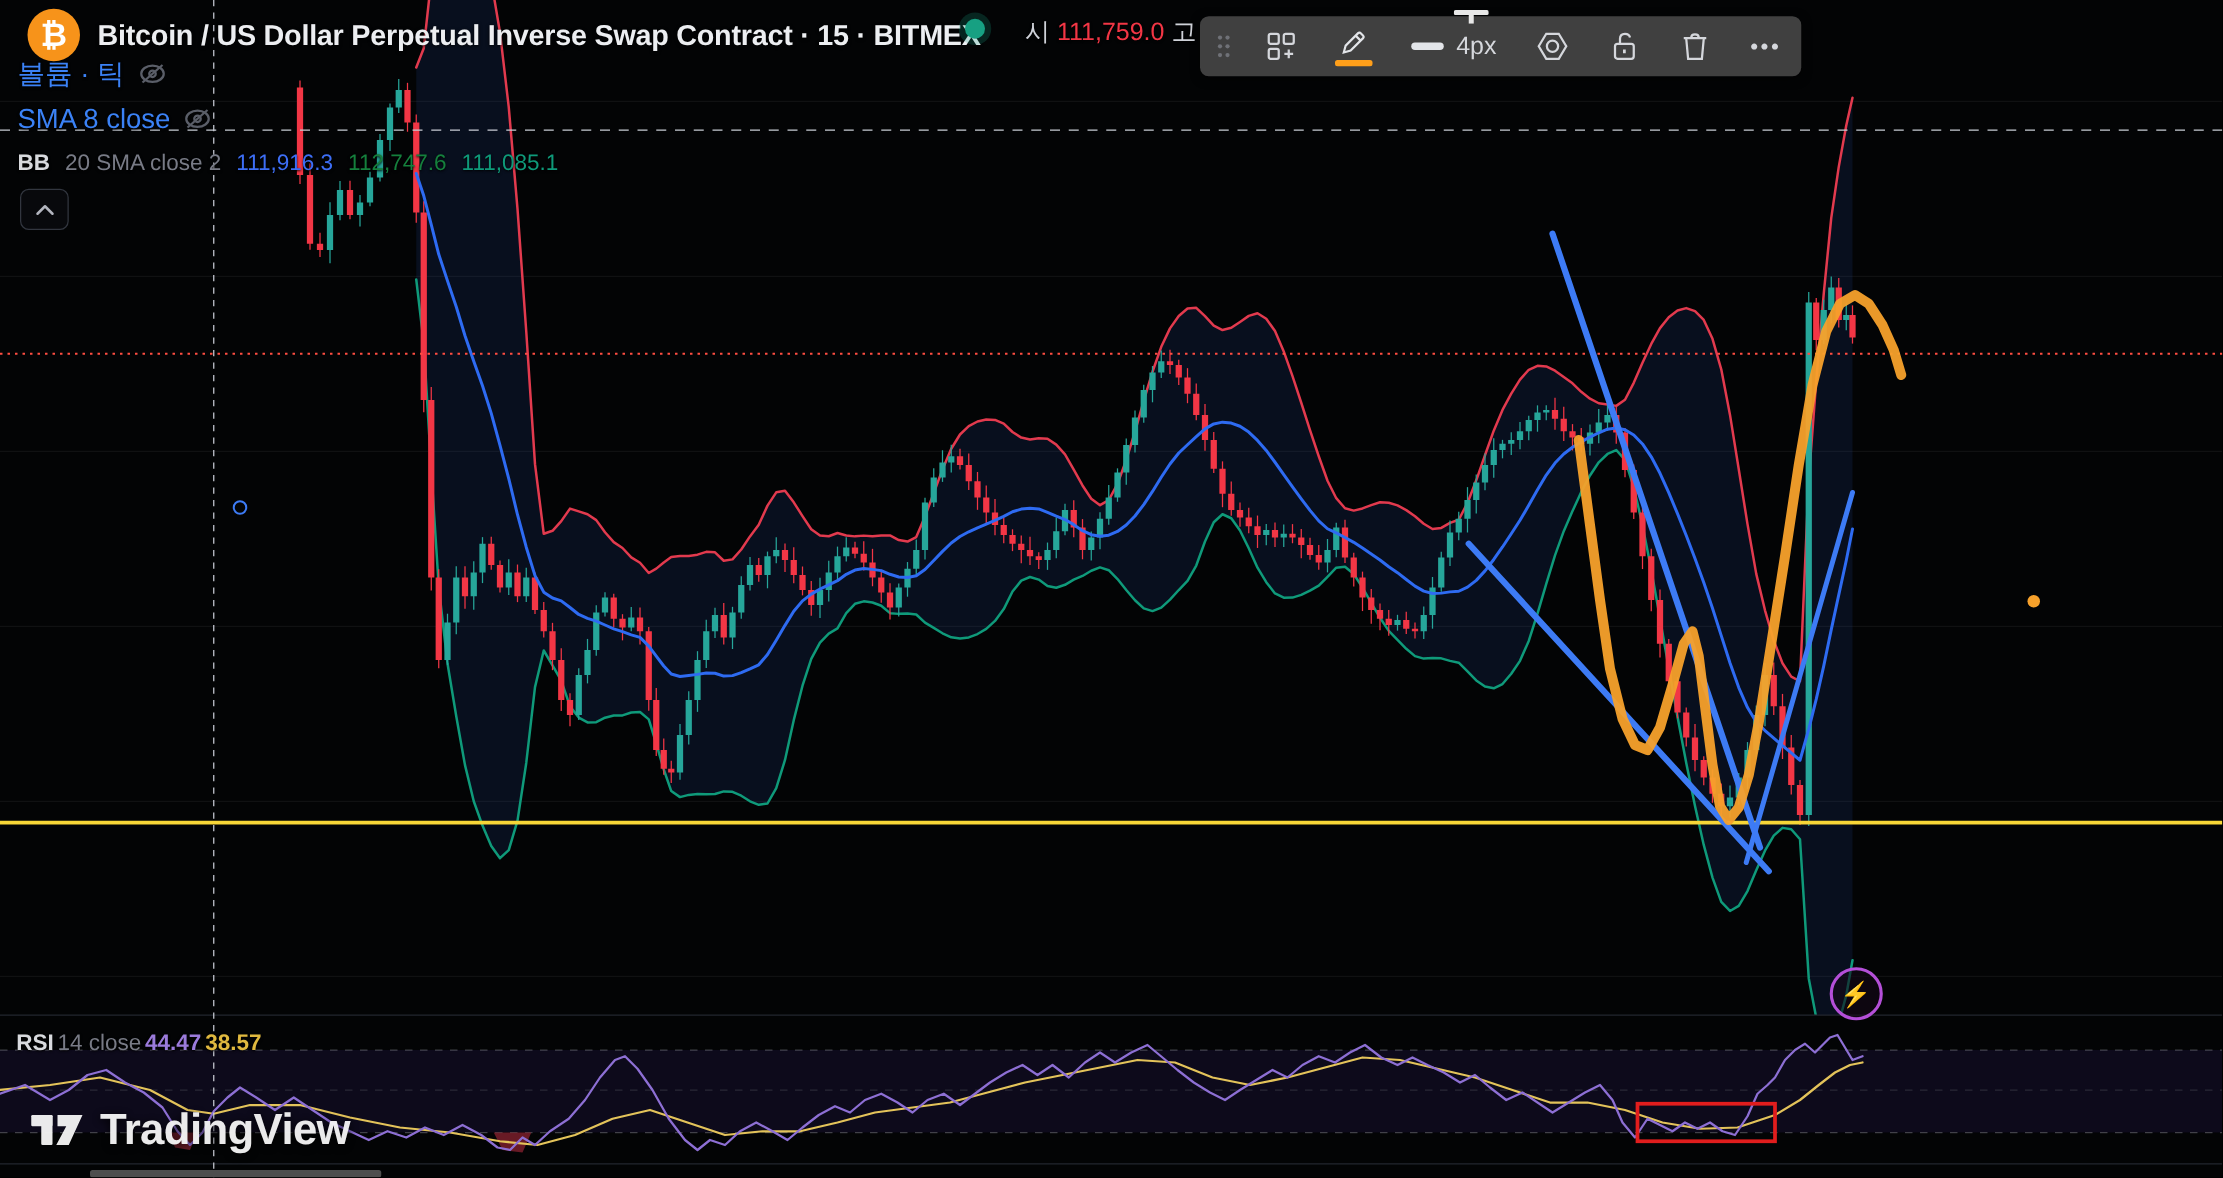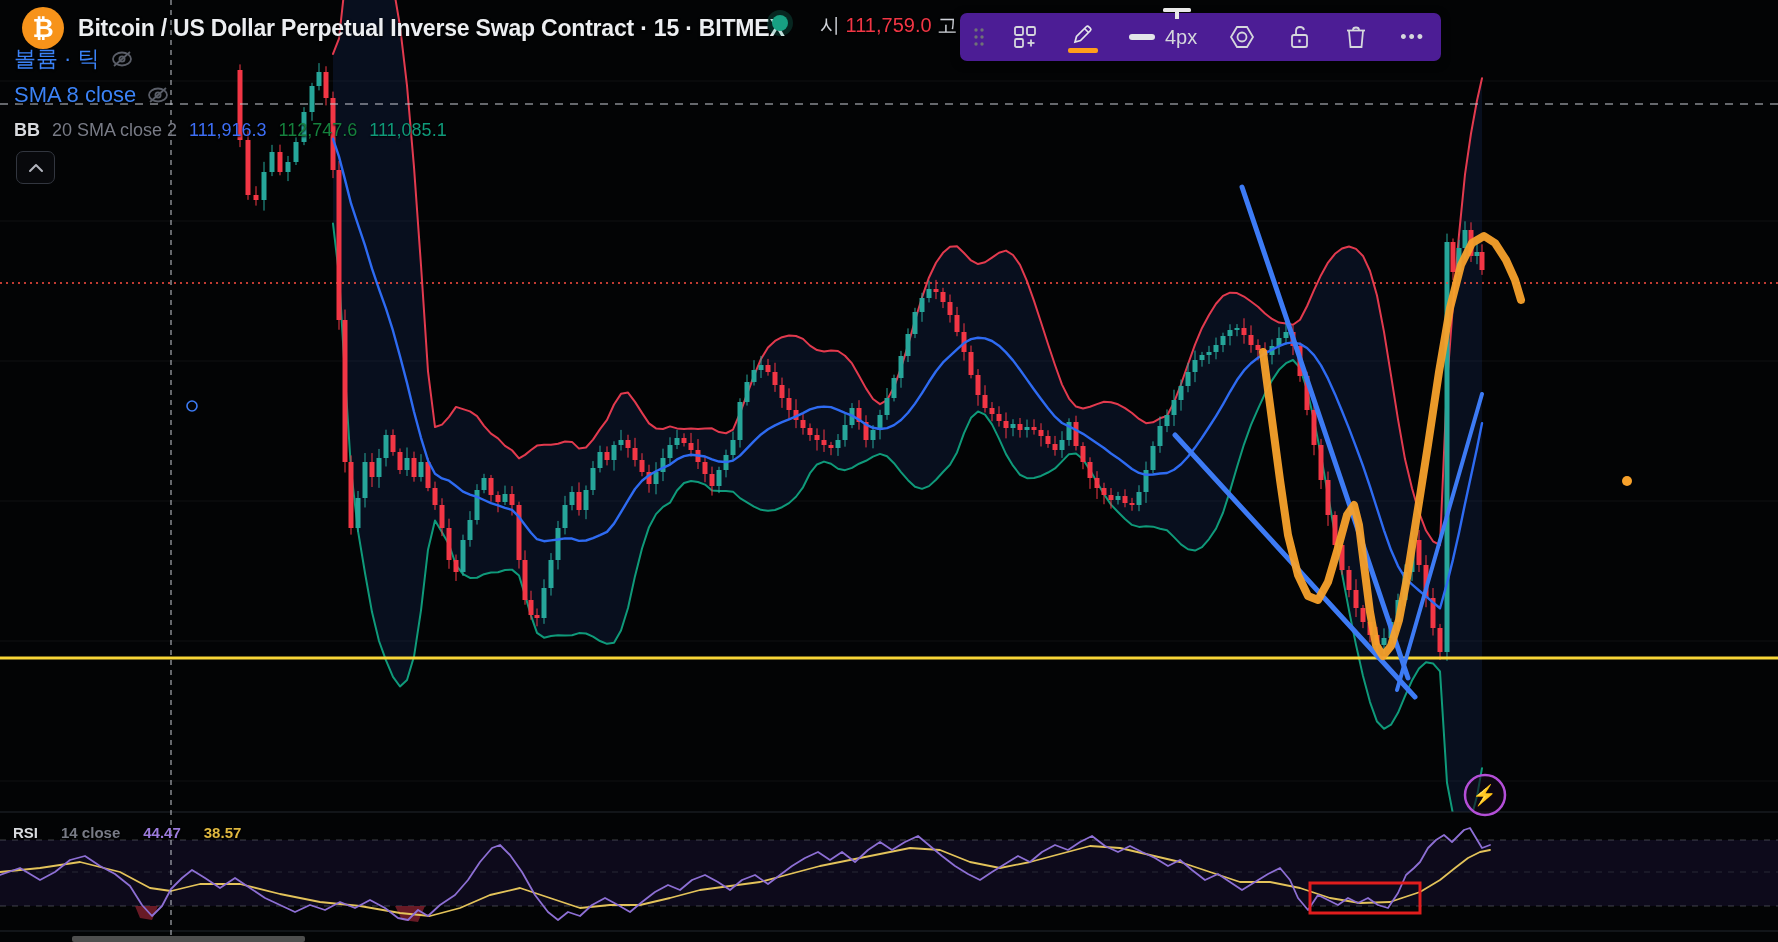--- a/index.html
+++ b/index.html
@@ -20,32 +20,32 @@
   
   .legend-row{position:absolute;display:flex;align-items:center;gap:10px;z-index:25;text-shadow:0 1px 2px #000;}
   .legend-dim{color:#3b82f6;font-size:22px;}
   #legend-bb{font-size:18px;gap:12px;}
   #legend-bb .t-white{color:#d8dade;font-weight:700;}
   #legend-bb .t-gray{color:#787b86;}
   .eye{width:24px;height:20px;cursor:pointer;}
   #collapse-btn{position:absolute;left:16px;top:151px;width:37px;height:31px;border:1px solid #32363f;border-radius:7px;
      background:rgba(12,14,18,.55);color:#b2b5be;display:flex;align-items:center;justify-content:center;z-index:25;cursor:pointer;}
   
-  #float-toolbar{left:960px;top:13px;width:481px;height:48px;background:#4c1d95;border-radius:7px;z-index:40;
+  #float-toolbar{left:960px;top:13px;width:481px;height:48px;background:#404040;border-radius:7px;z-index:40;
      display:flex;align-items:center;box-shadow:0 2px 8px rgba(0,0,0,.55);padding:0 6px;box-sizing:border-box;}
   .tb-item{height:40px;display:flex;align-items:center;justify-content:center;border-radius:5px;cursor:pointer;color:#d5d7dc;}
   #tb-drag{width:26px;cursor:grab;}
   .tb-gap{width:12px;}
   #tb-width-label{font-size:20px;color:#d5d7dc;margin-left:9px;font-weight:400;}
   #pencil-wrap{display:flex;flex-direction:column;align-items:center;justify-content:center;width:48px;}
   #pencil-underline{width:30px;height:5px;border-radius:2px;margin-top:1px;}
   
-  #rsi-legend{left:13px;top:824px;font-size:15px;display:flex;gap:23px;z-index:25;text-shadow:0 1px 2px #000;align-items:baseline;}
+  #rsi-legend{left:13px;top:824px;font-size:18px;display:flex;gap:3px;z-index:25;text-shadow:0 1px 2px #000;align-items:baseline;}
   #rsi-legend .t-white{color:#d8dade;font-weight:700;}
-  #rsi-legend .t-gray{color:#787b86;font-weight:bold;}
+  #rsi-legend .t-gray{color:#787b86;}
   
   #watermark{left:24px;top:884px;display:flex;align-items:center;gap:10px;z-index:26;opacity:.97;}
   #watermark .wm-text{font-size:35px;font-weight:700;color:#f2f2f2;text-shadow:0 2px 7px rgba(0,0,0,.9);letter-spacing:-0.5px;}
   #pointer-notch{left:1163px;top:8px;z-index:41;width:28px;height:11px;}
 </style>
 </head>
 <body>
 
 <div id="stage">
 
@@ -572,13 +572,23 @@
       <rect x="12" y="4" width="4" height="7" fill="#e8e8e8"></rect>
   </svg>
 
   <div id="rsi-legend" class="ov">
     <span class="t-white">RSI</span>
     <span class="t-gray">14 close</span>
     <span style="color:#9b7bdb;font-weight:700;text-align:right;">44.47</span>
     <span style="color:#e0b93f;font-weight:700;">38.57</span>
   </div>
 
+  <div id="watermark" class="ov">
+    <svg width="46" height="34" viewBox="0 0 46 34">
+      <g fill="#f2f2f2">
+        <rect x="1" y="5" width="17" height="9" rx="1"></rect>
+        <rect x="9" y="5" width="9" height="24" rx="1"></rect>
+        <path d="M22 5 L42 5 L31 29 L21 29 L29 14 L22 14 Z"></path>
+      </g>
+    </svg>
+    <span class="wm-text">TradingView</span>
+  </div>
 </div>
 
 </body></html>

